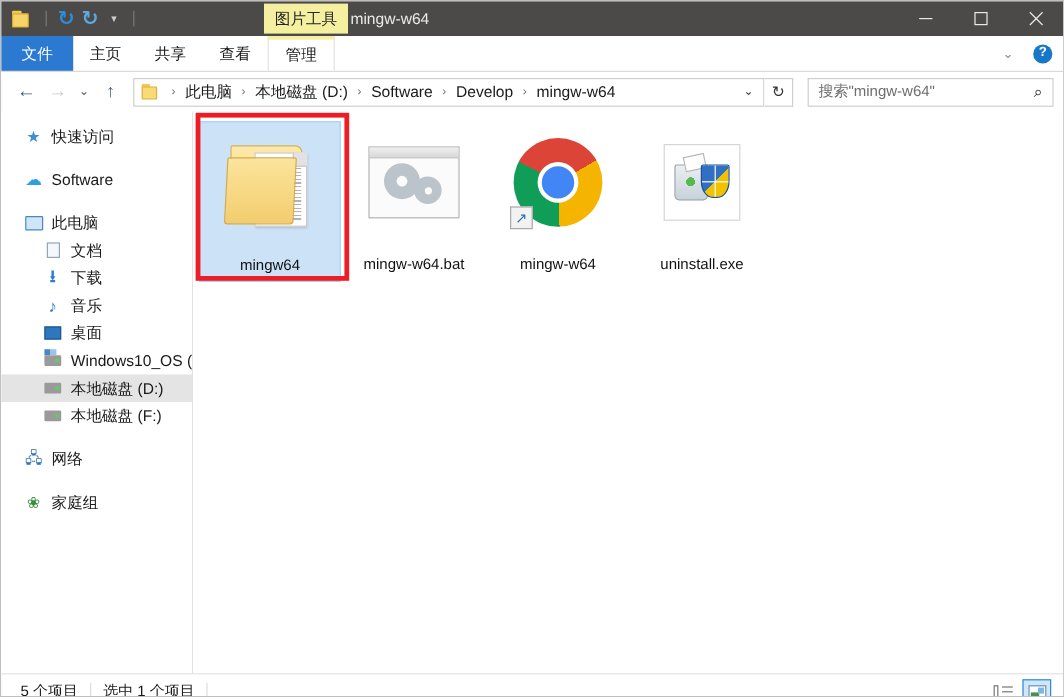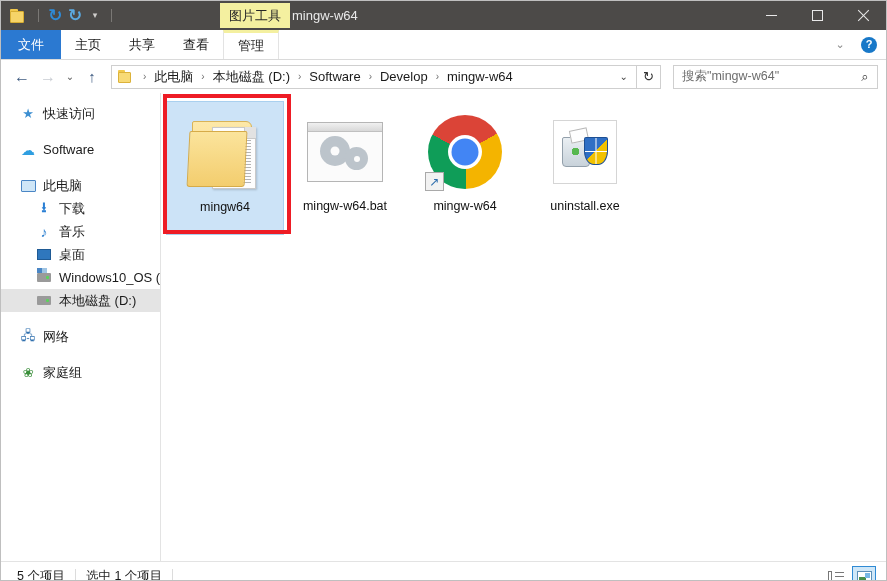--- a/index.html
+++ b/index.html
@@ -403,21 +403,21 @@
     height: 90px;
     display: flex;
     align-items: center;
     justify-content: center;
     position: relative;
   }
   .tile .label {
     font-size: 12.5px;
     color: #111;
     text-align: center;
-    margin-top: 2px;
+    margin-top: 16px;
     white-space: nowrap;
   }
 
   
   .ic-folderdoc { position: relative; width: 78px; height: 72px; }
   .ic-folderdoc .fback {
     position: absolute; left: 6px; top: 4px; width: 58px; height: 62px;
     background: linear-gradient(180deg,#fde8a8,#f7d989);
     border: 1px solid #d9b357; border-radius: 2px 6px 2px 2px;
   }
@@ -725,20 +725,26 @@
 
       <div class="nav-item lvl0">
         <span class="ni-icon">
             <span class="icn-pc"></span>
           </span>
         <span>此电脑</span>
       </div>
 
       <div class="nav-item lvl1">
         <span class="ni-icon">
+            <span class="icn-doc"></span>
+          </span>
+        <span>文档</span>
+      </div>
+      <div class="nav-item lvl1">
+        <span class="ni-icon">
             <span class="icn-down">⭳</span>
           </span>
         <span>下载</span>
       </div>
       <div class="nav-item lvl1">
         <span class="ni-icon">
             <span class="icn-music">♪</span>
           </span>
         <span>音乐</span>
       </div>
@@ -752,20 +758,26 @@
         <span class="ni-icon">
             <span class="icn-drive sys"></span>
           </span>
         <span>Windows10_OS (C</span>
       </div>
       <div class="nav-item lvl1 selected">
         <span class="ni-icon">
             <span class="icn-drive"></span>
           </span>
         <span>本地磁盘 (D:)</span>
+      </div>
+      <div class="nav-item lvl1">
+        <span class="ni-icon">
+            <span class="icn-drive"></span>
+          </span>
+        <span>本地磁盘 (F:)</span>
       </div>
       <div class="nav-gap"></div>
 
       <div class="nav-item lvl0">
         <span class="ni-icon">
             <span class="icn-net">🖧</span>
           </span>
         <span>网络</span>
       </div>
       <div class="nav-gap"></div>

